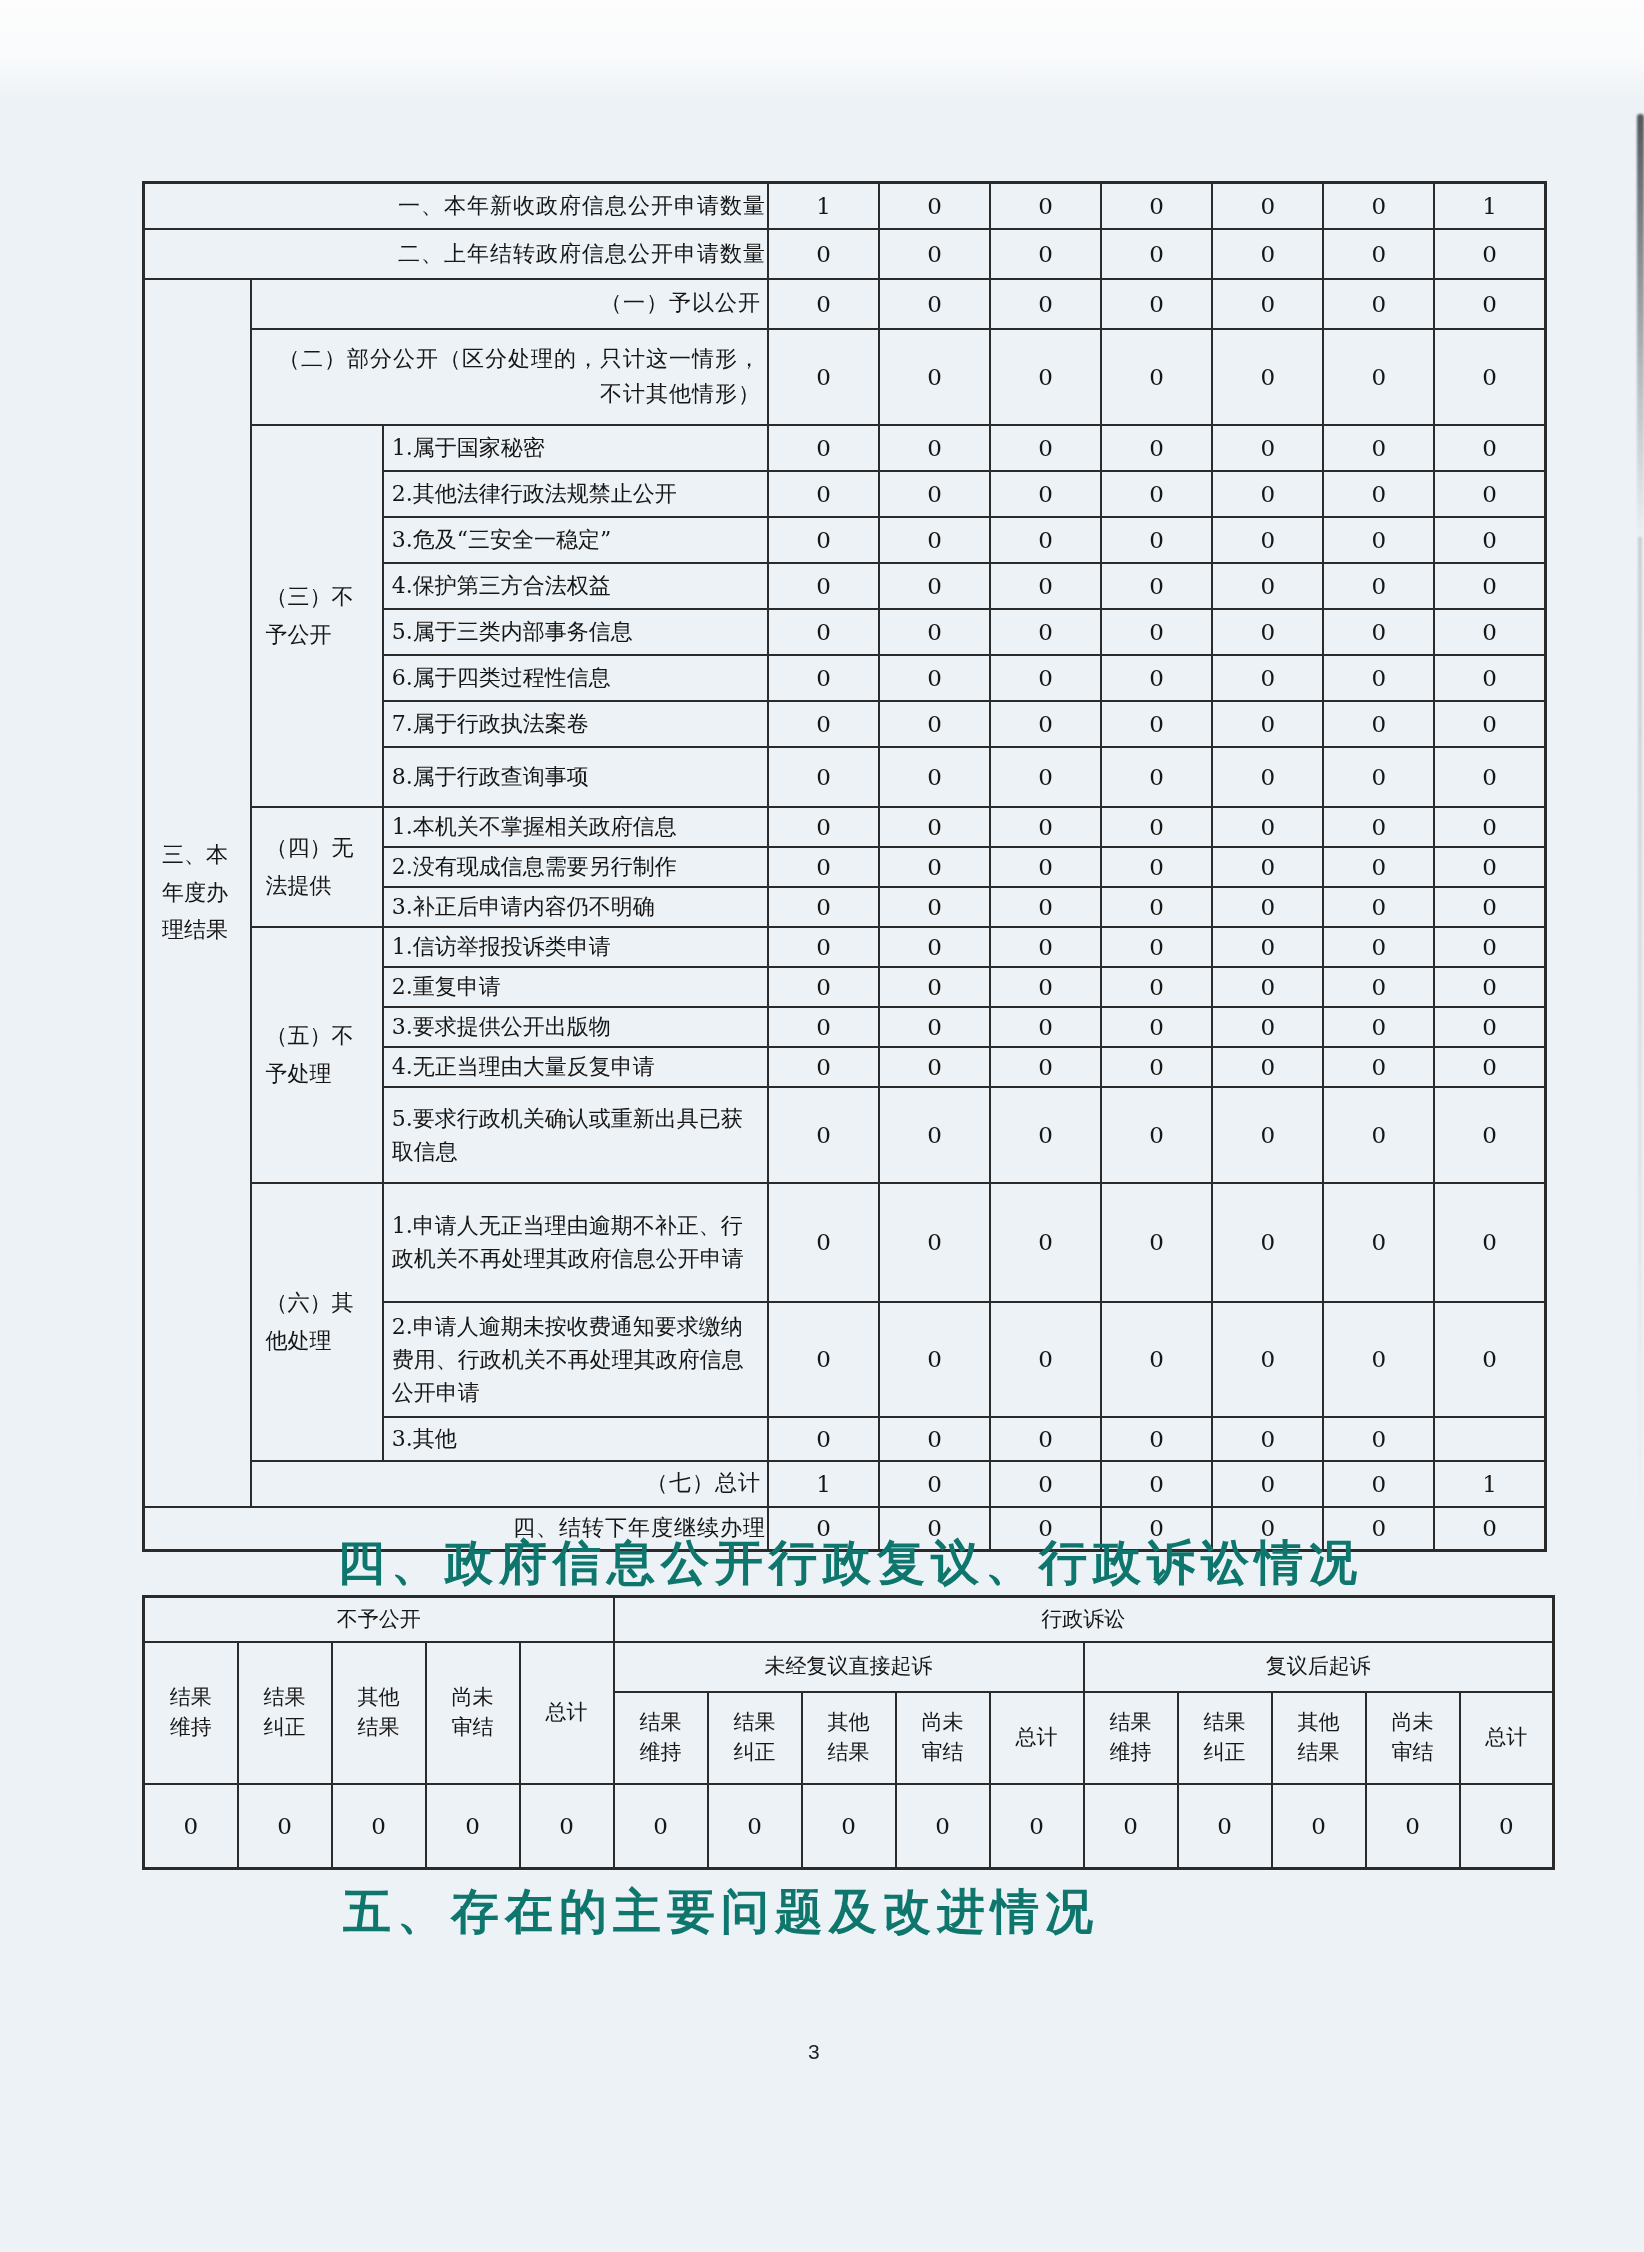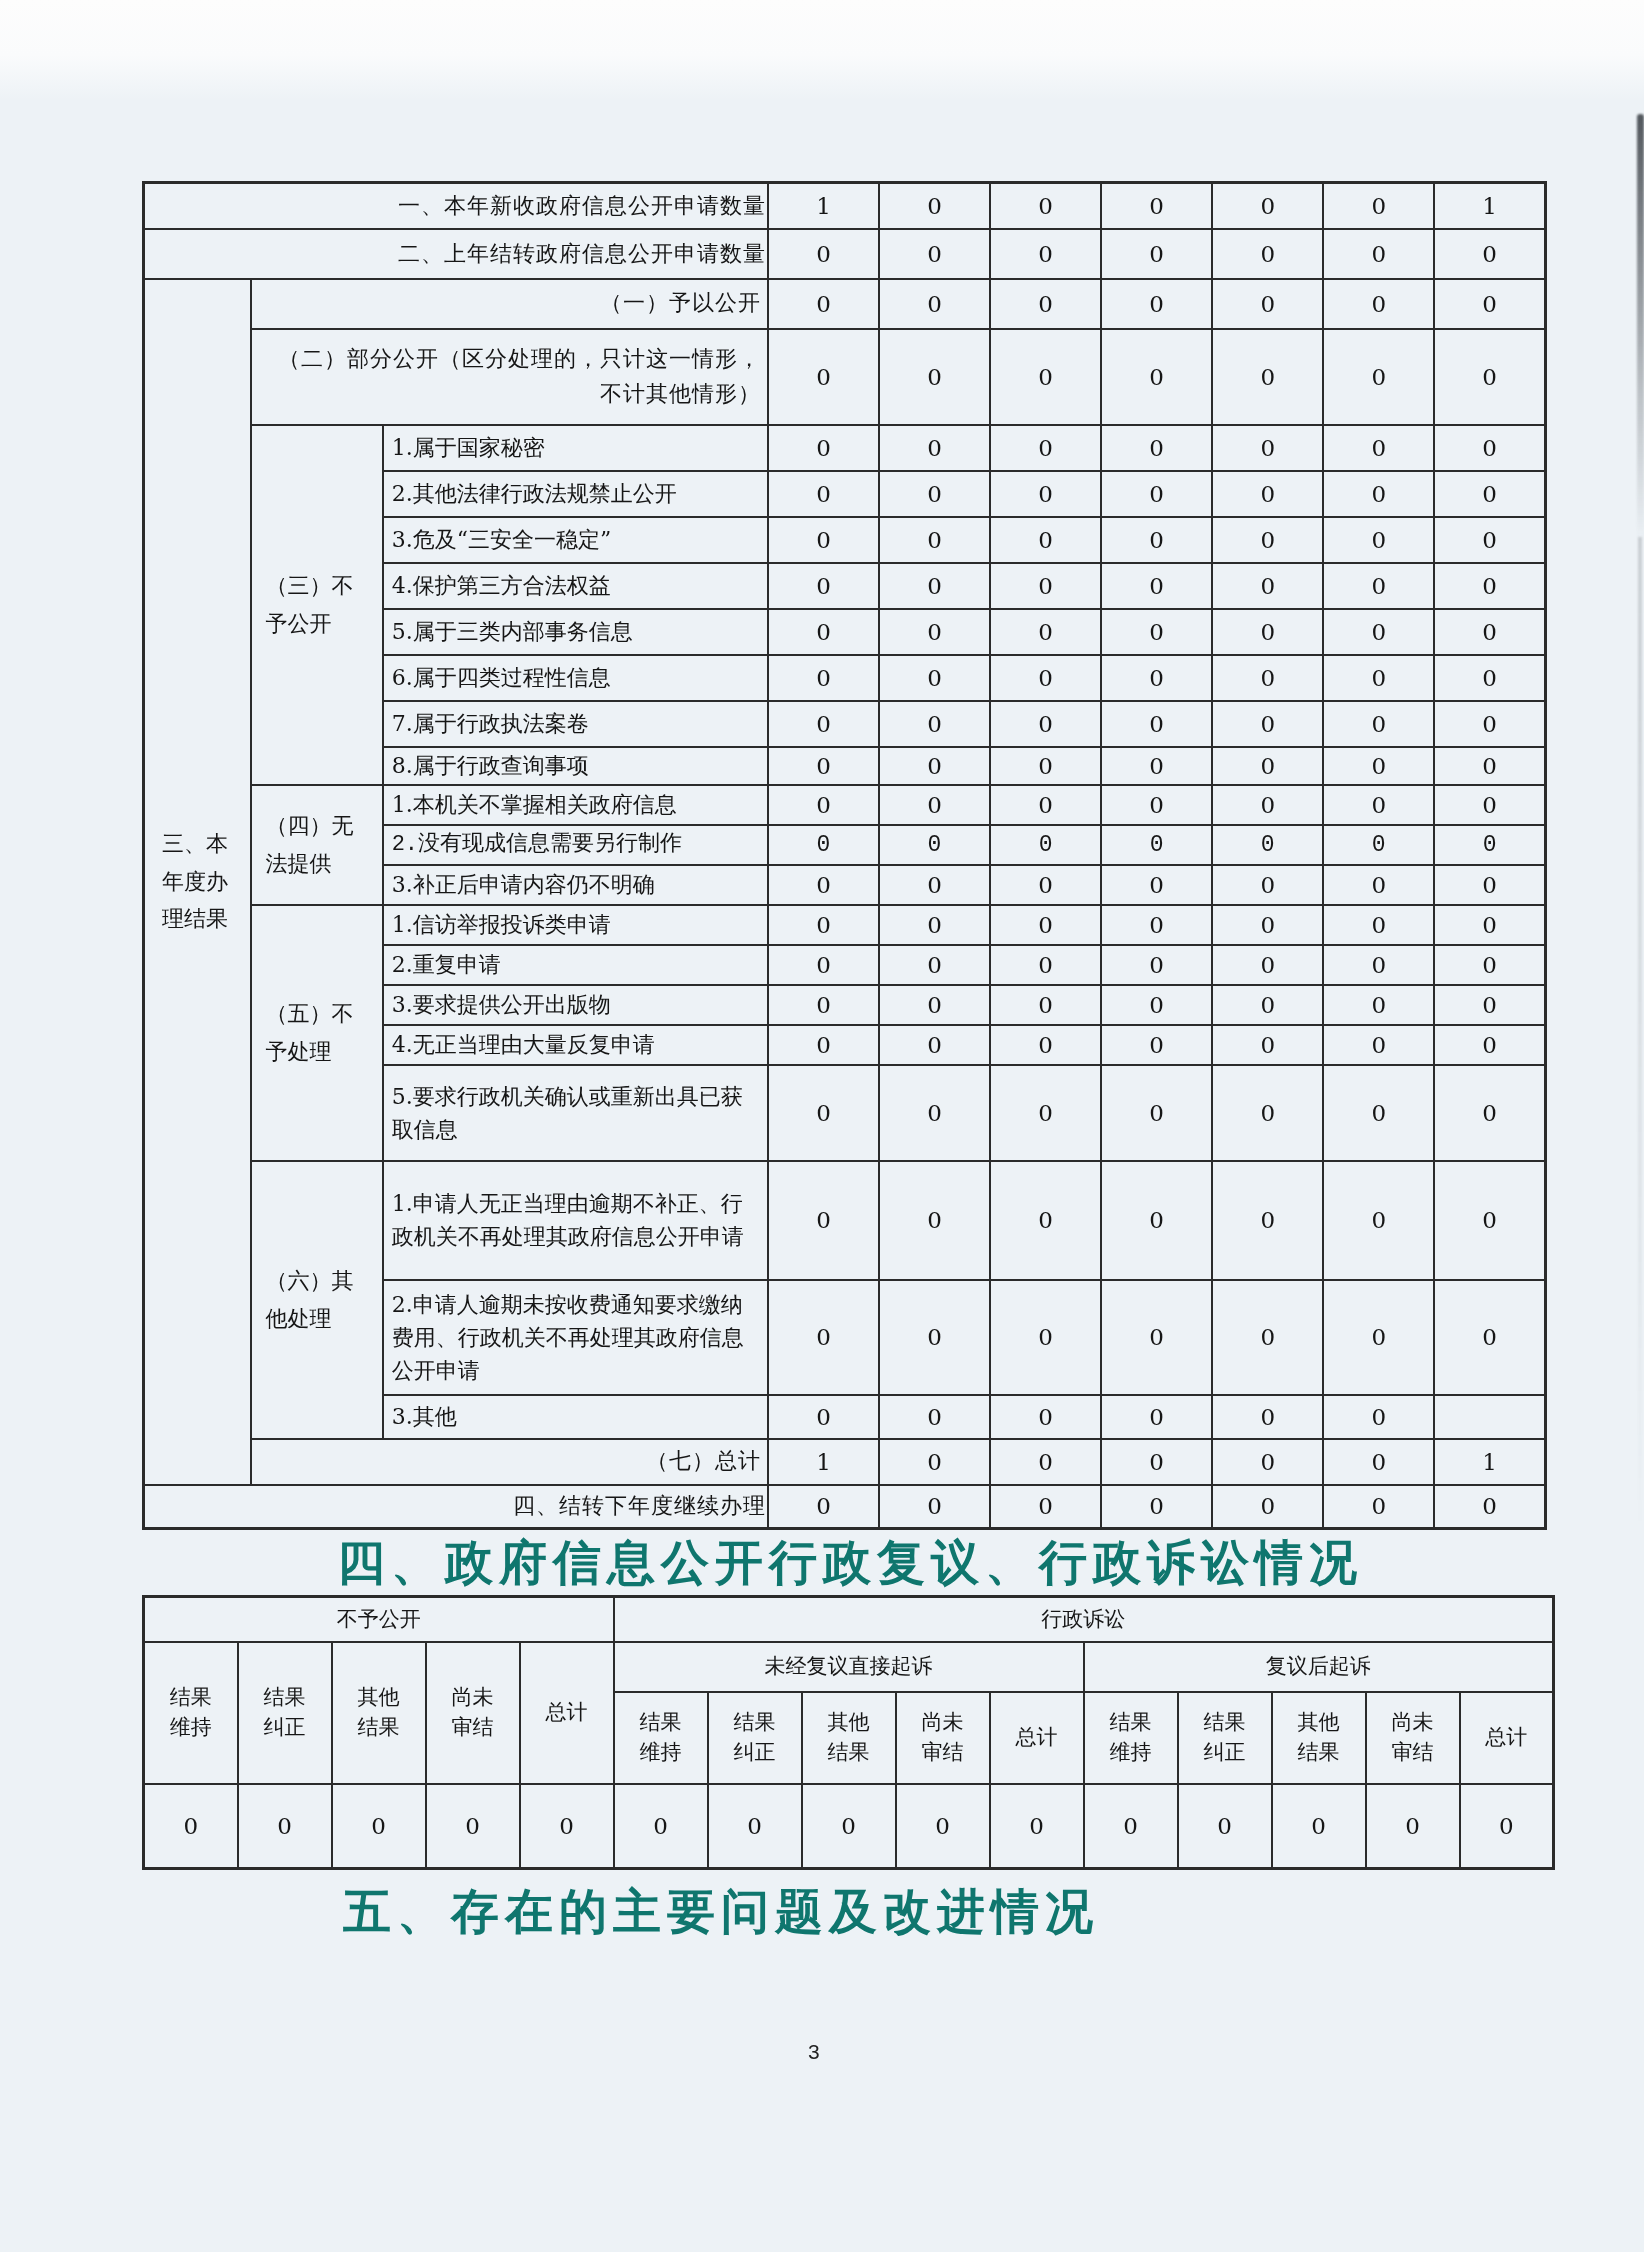--- a/index.html
+++ b/index.html
@@ -173,42 +173,42 @@
       <tr style="height: 46px;">
         <td class="lab3">7.属于行政执法案卷</td>
         <td class="num">0</td>
         <td class="num">0</td>
         <td class="num">0</td>
         <td class="num">0</td>
         <td class="num">0</td>
         <td class="num">0</td>
         <td class="num">0</td>
       </tr>
-      <tr style="height: 38px;">
+      <tr style="height: 60px;">
         <td class="lab3">8.属于行政查询事项</td>
         <td class="num">0</td>
         <td class="num">0</td>
         <td class="num">0</td>
         <td class="num">0</td>
         <td class="num">0</td>
         <td class="num">0</td>
         <td class="num">0</td>
       </tr>
       <tr style="height: 40px;">
         <td class="lab2" rowspan="3">（四）无法提供</td>
         <td class="lab3">1.本机关不掌握相关政府信息</td>
         <td class="num">0</td>
         <td class="num">0</td>
         <td class="num">0</td>
         <td class="num">0</td>
         <td class="num">0</td>
         <td class="num">0</td>
         <td class="num">0</td>
       </tr>
-      <tr style="height: 40px; font-family: Liberation Mono, monospace;">
+      <tr style="height: 40px;">
         <td class="lab3">2.没有现成信息需要另行制作</td>
         <td class="num">0</td>
         <td class="num">0</td>
         <td class="num">0</td>
         <td class="num">0</td>
         <td class="num">0</td>
         <td class="num">0</td>
         <td class="num">0</td>
       </tr>
       <tr style="height: 40px;">

